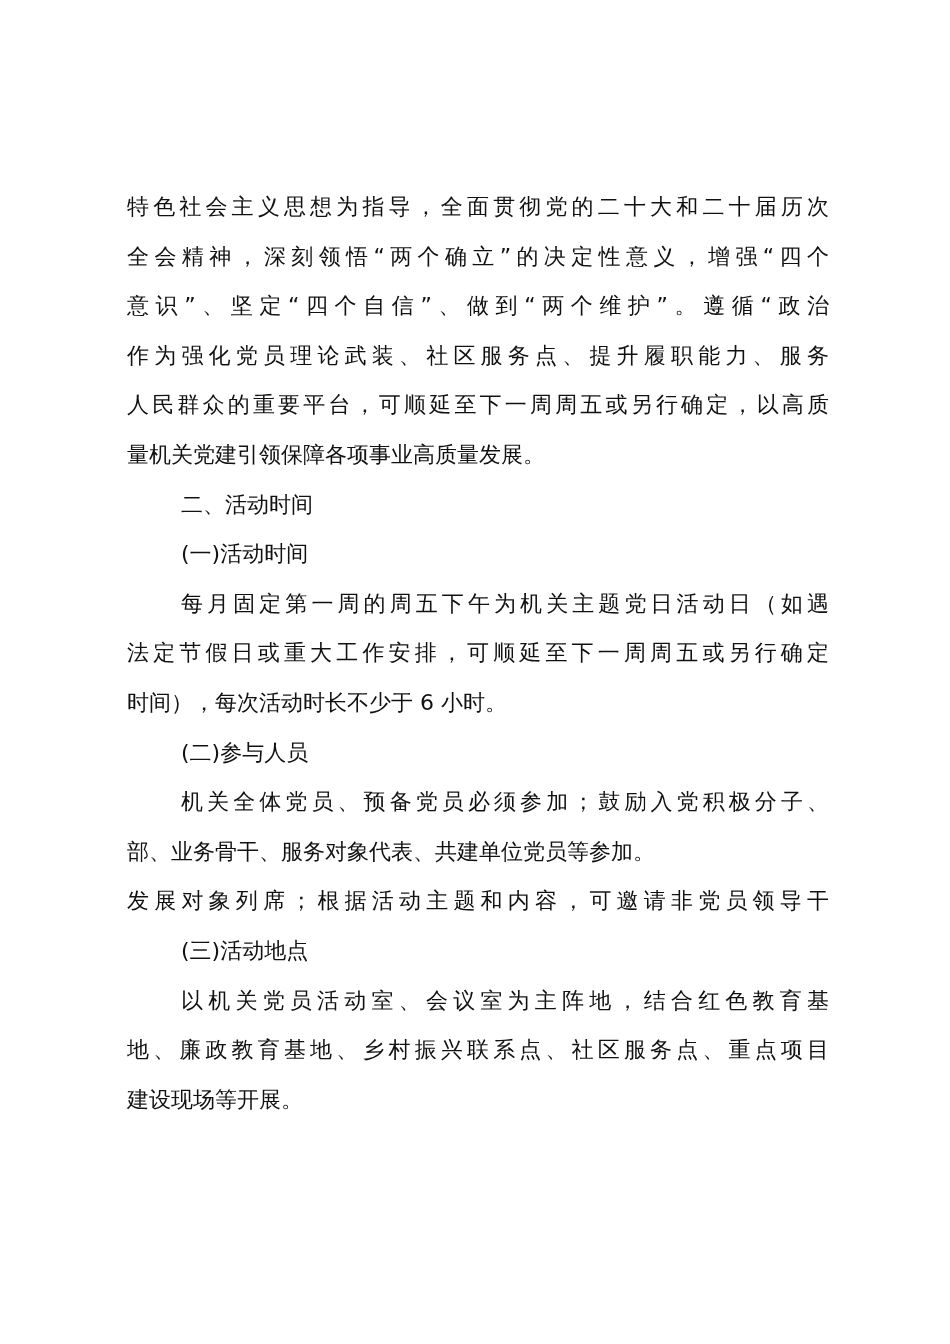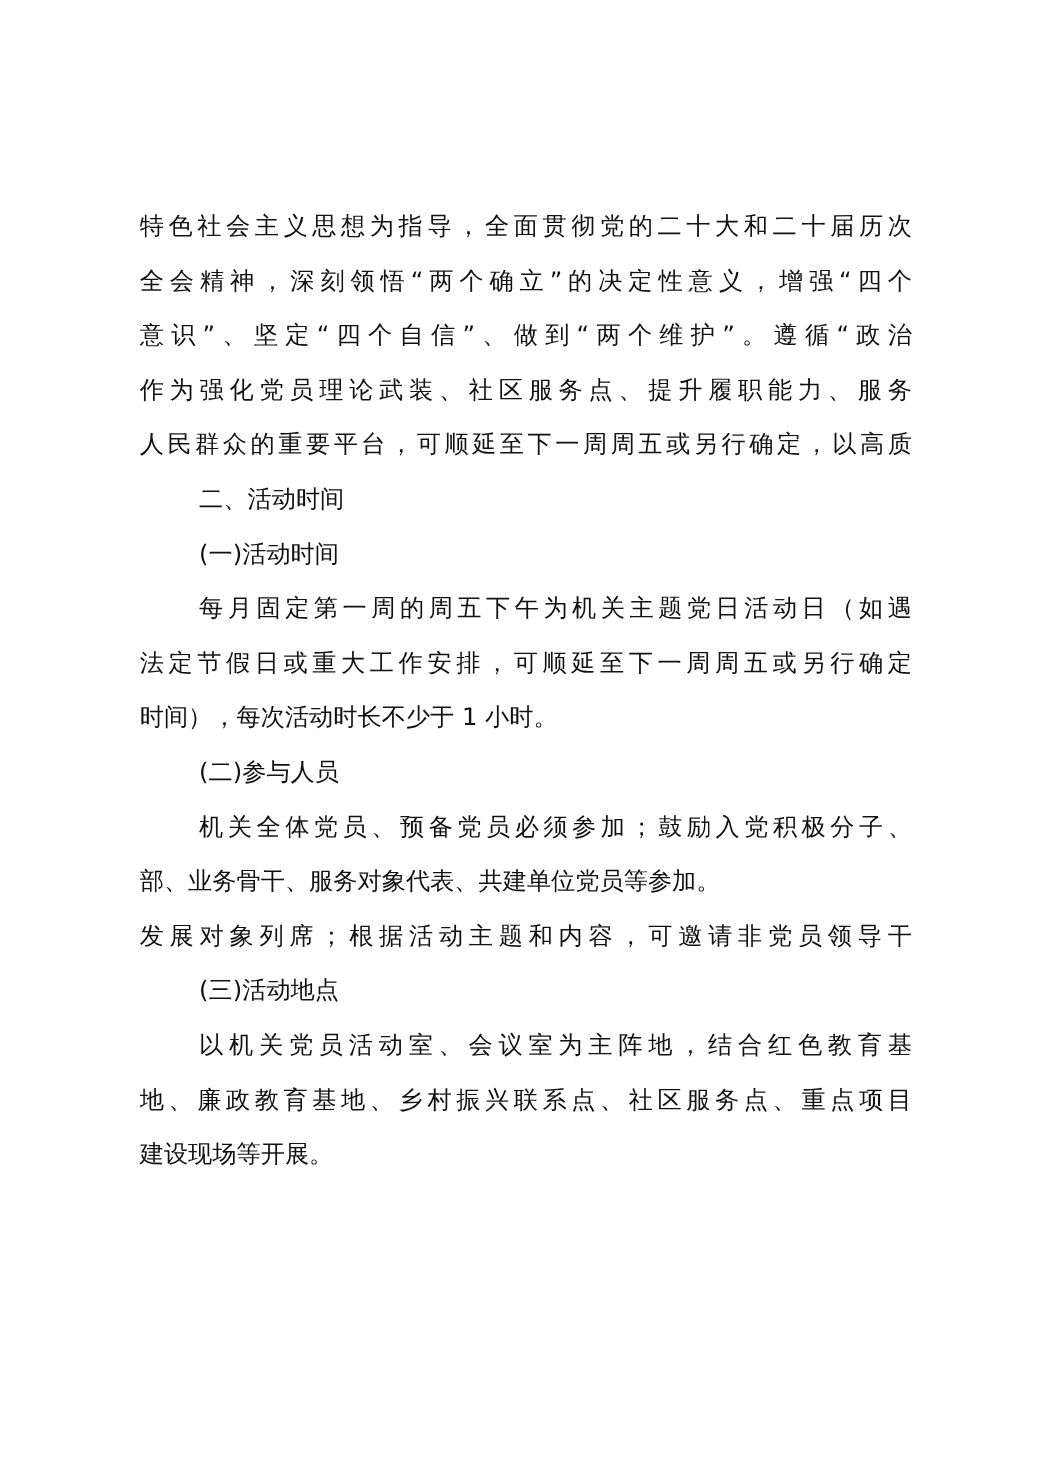--- a/index.html
+++ b/index.html
@@ -29,34 +29,35 @@
 <body>
 
 <div class="page">
 
   <div>
     <span class="line">特色社会主义思想为指导，全面贯彻党的二十大和二十届历次</span>
     <span class="line">全会精神，深刻领悟“两个确立”的决定性意义，增强“四个</span>
     <span class="line">意识”、坚定“四个自信”、做到“两个维护”。遵循“政治</span>
     <span class="line">作为强化党员理论武装、社区服务点、提升履职能力、服务</span>
     <span class="line">人民群众的重要平台，可顺延至下一周周五或另行确定，以高质</span>
+    <span class="line last">量机关党建引领保障各项事业高质量发展。</span>
   </div>
 
   <div>
     <span class="line last indent">二、活动时间</span>
   </div>
 
   <div>
     <span class="line last indent">(一)活动时间</span>
   </div>
 
   <div>
     <span class="line indent">每月固定第一周的周五下午为机关主题党日活动日（如遇</span>
     <span class="line">法定节假日或重大工作安排，可顺延至下一周周五或另行确定</span>
-    <span class="line last">时间），每次活动时长不少于 1 小时。</span>
+    <span class="line last">时间），每次活动时长不少于 6 小时。</span>
   </div>
 
   <div>
     <span class="line last indent">(二)参与人员</span>
   </div>
 
   <div>
     <span class="line indent">机关全体党员、预备党员必须参加；鼓励入党积极分子、</span>
     <span class="line last">部、业务骨干、服务对象代表、共建单位党员等参加。</span>
     <span class="line">发展对象列席；根据活动主题和内容，可邀请非党员领导干</span>

